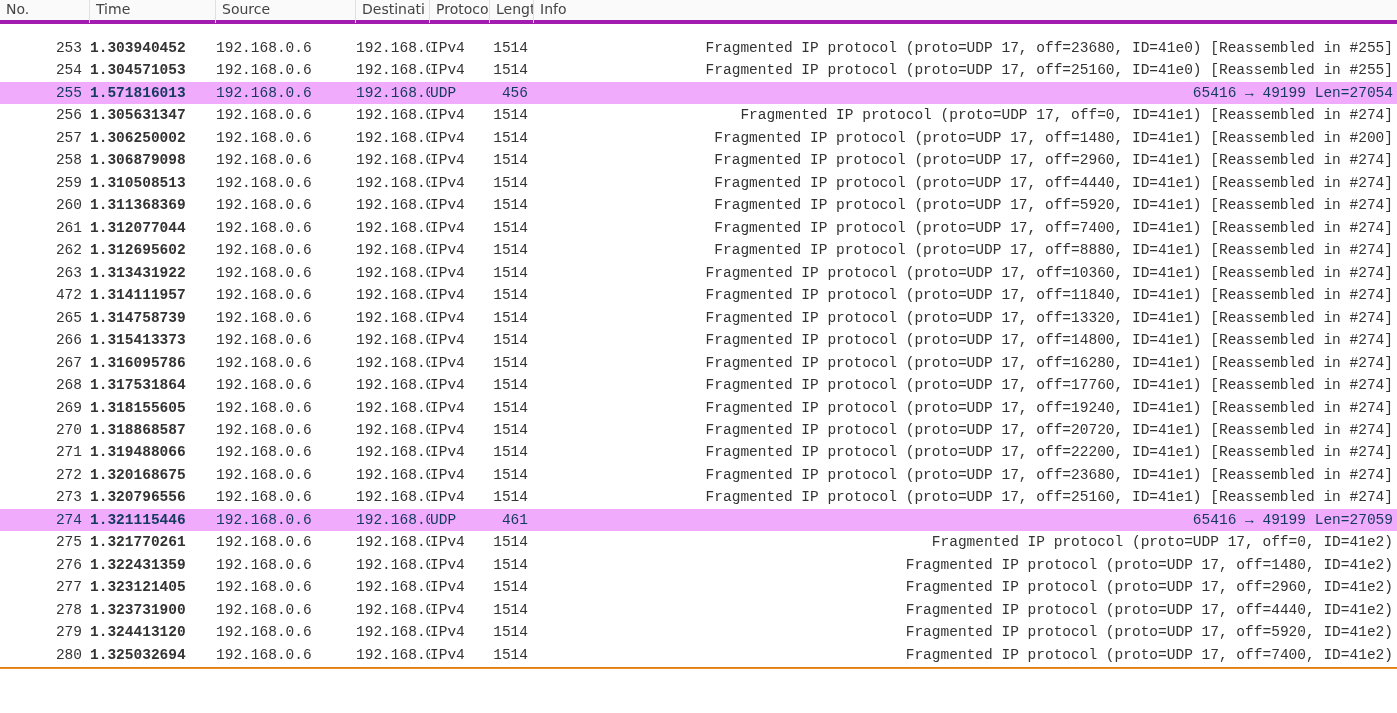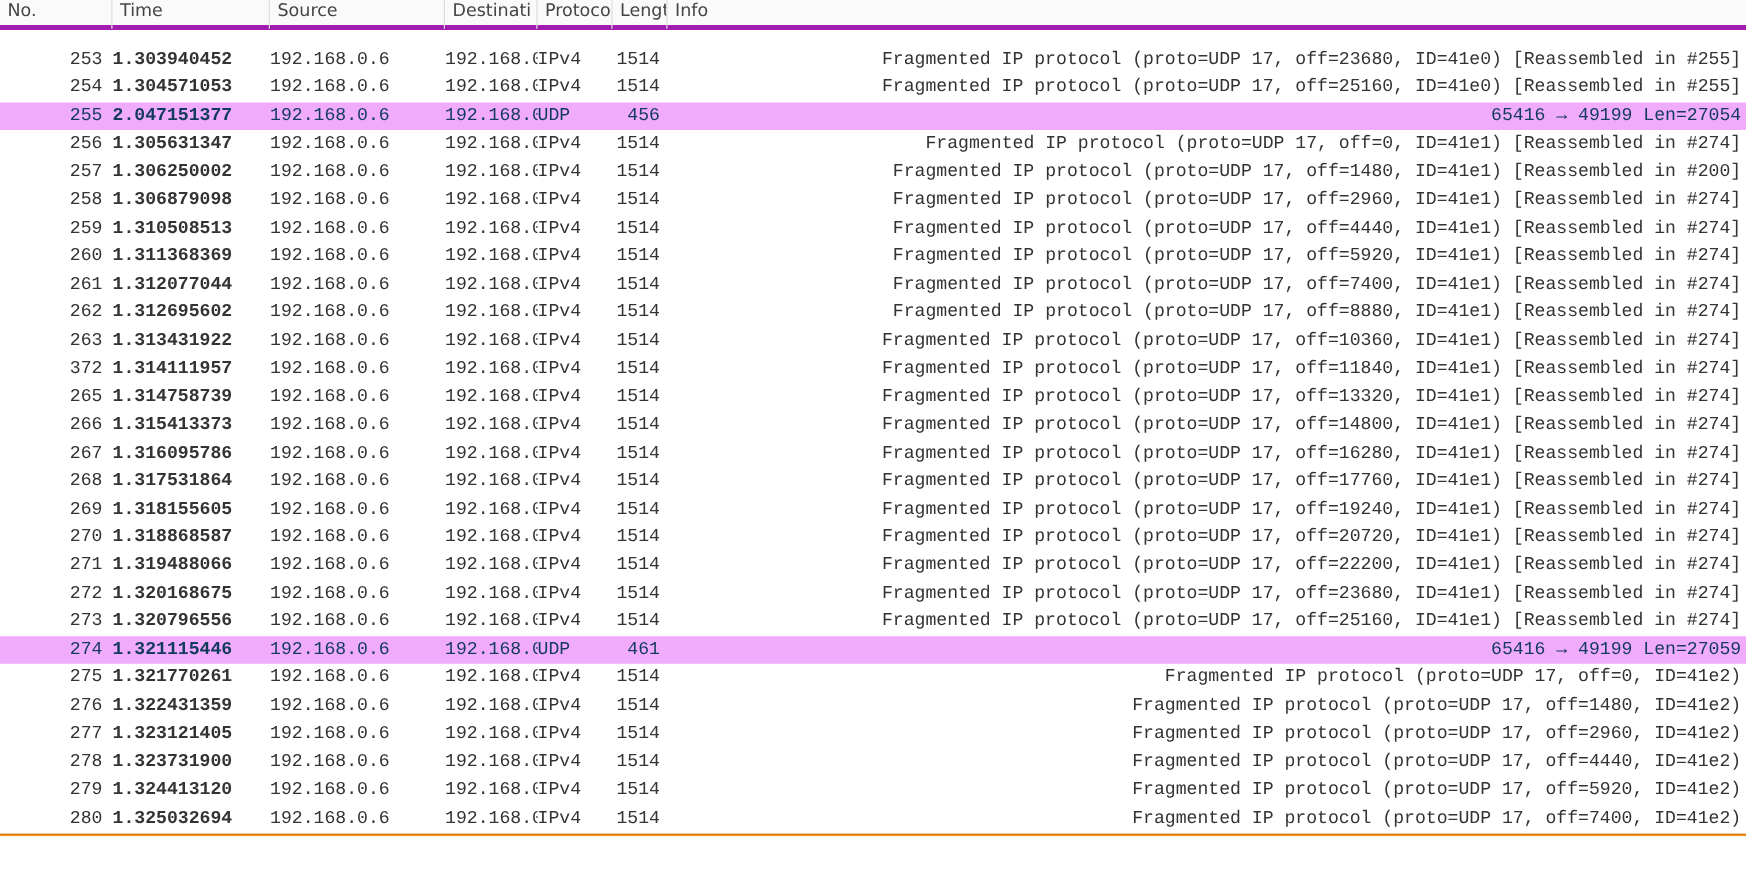--- a/index.html
+++ b/index.html
@@ -76,30 +76,30 @@
   <div class="hcell dst">Destinati</div>
   <div class="hcell proto">Protoco</div>
   <div class="hcell len">Lengt</div>
   <div class="hcell info">Info</div>
 </div>
 
 <div id="rows">
     <div class="row partial-top"><div class="c no"></div><div class="c time"></div><div class="c src"></div><div class="c dst"></div><div class="c proto"></div><div class="c len"></div><div class="c info"></div></div>
     <div class="row"><div class="c no">253</div><div class="c time">1.303940452</div><div class="c src">192.168.0.6</div><div class="c dst">192.168.0.</div><div class="c proto">IPv4</div><div class="c len">1514</div><div class="c info">Fragmented IP protocol (proto=UDP 17, off=23680, ID=41e0) [Reassembled in #255]</div></div>
     <div class="row"><div class="c no">254</div><div class="c time">1.304571053</div><div class="c src">192.168.0.6</div><div class="c dst">192.168.0.</div><div class="c proto">IPv4</div><div class="c len">1514</div><div class="c info">Fragmented IP protocol (proto=UDP 17, off=25160, ID=41e0) [Reassembled in #255]</div></div>
-    <div class="row highlight"><div class="c no">255</div><div class="c time">2.047151377</div><div class="c src">192.168.0.6</div><div class="c dst">192.168.0.</div><div class="c proto">UDP</div><div class="c len">456</div><div class="c info">65416 → 49199 Len=27054</div></div>
+    <div class="row highlight"><div class="c no">255</div><div class="c time">1.571816013</div><div class="c src">192.168.0.6</div><div class="c dst">192.168.0.</div><div class="c proto">UDP</div><div class="c len">456</div><div class="c info">65416 → 49199 Len=27054</div></div>
     <div class="row"><div class="c no">256</div><div class="c time">1.305631347</div><div class="c src">192.168.0.6</div><div class="c dst">192.168.0.</div><div class="c proto">IPv4</div><div class="c len">1514</div><div class="c info">Fragmented IP protocol (proto=UDP 17, off=0, ID=41e1) [Reassembled in #274]</div></div>
     <div class="row"><div class="c no">257</div><div class="c time">1.306250002</div><div class="c src">192.168.0.6</div><div class="c dst">192.168.0.</div><div class="c proto">IPv4</div><div class="c len">1514</div><div class="c info">Fragmented IP protocol (proto=UDP 17, off=1480, ID=41e1) [Reassembled in #200]</div></div>
     <div class="row"><div class="c no">258</div><div class="c time">1.306879098</div><div class="c src">192.168.0.6</div><div class="c dst">192.168.0.</div><div class="c proto">IPv4</div><div class="c len">1514</div><div class="c info">Fragmented IP protocol (proto=UDP 17, off=2960, ID=41e1) [Reassembled in #274]</div></div>
     <div class="row"><div class="c no">259</div><div class="c time">1.310508513</div><div class="c src">192.168.0.6</div><div class="c dst">192.168.0.</div><div class="c proto">IPv4</div><div class="c len">1514</div><div class="c info">Fragmented IP protocol (proto=UDP 17, off=4440, ID=41e1) [Reassembled in #274]</div></div>
     <div class="row"><div class="c no">260</div><div class="c time">1.311368369</div><div class="c src">192.168.0.6</div><div class="c dst">192.168.0.</div><div class="c proto">IPv4</div><div class="c len">1514</div><div class="c info">Fragmented IP protocol (proto=UDP 17, off=5920, ID=41e1) [Reassembled in #274]</div></div>
     <div class="row"><div class="c no">261</div><div class="c time">1.312077044</div><div class="c src">192.168.0.6</div><div class="c dst">192.168.0.</div><div class="c proto">IPv4</div><div class="c len">1514</div><div class="c info">Fragmented IP protocol (proto=UDP 17, off=7400, ID=41e1) [Reassembled in #274]</div></div>
     <div class="row"><div class="c no">262</div><div class="c time">1.312695602</div><div class="c src">192.168.0.6</div><div class="c dst">192.168.0.</div><div class="c proto">IPv4</div><div class="c len">1514</div><div class="c info">Fragmented IP protocol (proto=UDP 17, off=8880, ID=41e1) [Reassembled in #274]</div></div>
     <div class="row"><div class="c no">263</div><div class="c time">1.313431922</div><div class="c src">192.168.0.6</div><div class="c dst">192.168.0.</div><div class="c proto">IPv4</div><div class="c len">1514</div><div class="c info">Fragmented IP protocol (proto=UDP 17, off=10360, ID=41e1) [Reassembled in #274]</div></div>
-    <div class="row"><div class="c no">372</div><div class="c time">1.314111957</div><div class="c src">192.168.0.6</div><div class="c dst">192.168.0.</div><div class="c proto">IPv4</div><div class="c len">1514</div><div class="c info">Fragmented IP protocol (proto=UDP 17, off=11840, ID=41e1) [Reassembled in #274]</div></div>
+    <div class="row"><div class="c no">472</div><div class="c time">1.314111957</div><div class="c src">192.168.0.6</div><div class="c dst">192.168.0.</div><div class="c proto">IPv4</div><div class="c len">1514</div><div class="c info">Fragmented IP protocol (proto=UDP 17, off=11840, ID=41e1) [Reassembled in #274]</div></div>
     <div class="row"><div class="c no">265</div><div class="c time">1.314758739</div><div class="c src">192.168.0.6</div><div class="c dst">192.168.0.</div><div class="c proto">IPv4</div><div class="c len">1514</div><div class="c info">Fragmented IP protocol (proto=UDP 17, off=13320, ID=41e1) [Reassembled in #274]</div></div>
     <div class="row"><div class="c no">266</div><div class="c time">1.315413373</div><div class="c src">192.168.0.6</div><div class="c dst">192.168.0.</div><div class="c proto">IPv4</div><div class="c len">1514</div><div class="c info">Fragmented IP protocol (proto=UDP 17, off=14800, ID=41e1) [Reassembled in #274]</div></div>
     <div class="row"><div class="c no">267</div><div class="c time">1.316095786</div><div class="c src">192.168.0.6</div><div class="c dst">192.168.0.</div><div class="c proto">IPv4</div><div class="c len">1514</div><div class="c info">Fragmented IP protocol (proto=UDP 17, off=16280, ID=41e1) [Reassembled in #274]</div></div>
     <div class="row"><div class="c no">268</div><div class="c time">1.317531864</div><div class="c src">192.168.0.6</div><div class="c dst">192.168.0.</div><div class="c proto">IPv4</div><div class="c len">1514</div><div class="c info">Fragmented IP protocol (proto=UDP 17, off=17760, ID=41e1) [Reassembled in #274]</div></div>
     <div class="row"><div class="c no">269</div><div class="c time">1.318155605</div><div class="c src">192.168.0.6</div><div class="c dst">192.168.0.</div><div class="c proto">IPv4</div><div class="c len">1514</div><div class="c info">Fragmented IP protocol (proto=UDP 17, off=19240, ID=41e1) [Reassembled in #274]</div></div>
     <div class="row"><div class="c no">270</div><div class="c time">1.318868587</div><div class="c src">192.168.0.6</div><div class="c dst">192.168.0.</div><div class="c proto">IPv4</div><div class="c len">1514</div><div class="c info">Fragmented IP protocol (proto=UDP 17, off=20720, ID=41e1) [Reassembled in #274]</div></div>
     <div class="row"><div class="c no">271</div><div class="c time">1.319488066</div><div class="c src">192.168.0.6</div><div class="c dst">192.168.0.</div><div class="c proto">IPv4</div><div class="c len">1514</div><div class="c info">Fragmented IP protocol (proto=UDP 17, off=22200, ID=41e1) [Reassembled in #274]</div></div>
     <div class="row"><div class="c no">272</div><div class="c time">1.320168675</div><div class="c src">192.168.0.6</div><div class="c dst">192.168.0.</div><div class="c proto">IPv4</div><div class="c len">1514</div><div class="c info">Fragmented IP protocol (proto=UDP 17, off=23680, ID=41e1) [Reassembled in #274]</div></div>
     <div class="row"><div class="c no">273</div><div class="c time">1.320796556</div><div class="c src">192.168.0.6</div><div class="c dst">192.168.0.</div><div class="c proto">IPv4</div><div class="c len">1514</div><div class="c info">Fragmented IP protocol (proto=UDP 17, off=25160, ID=41e1) [Reassembled in #274]</div></div>
     <div class="row highlight"><div class="c no">274</div><div class="c time">1.321115446</div><div class="c src">192.168.0.6</div><div class="c dst">192.168.0.</div><div class="c proto">UDP</div><div class="c len">461</div><div class="c info">65416 → 49199 Len=27059</div></div>

